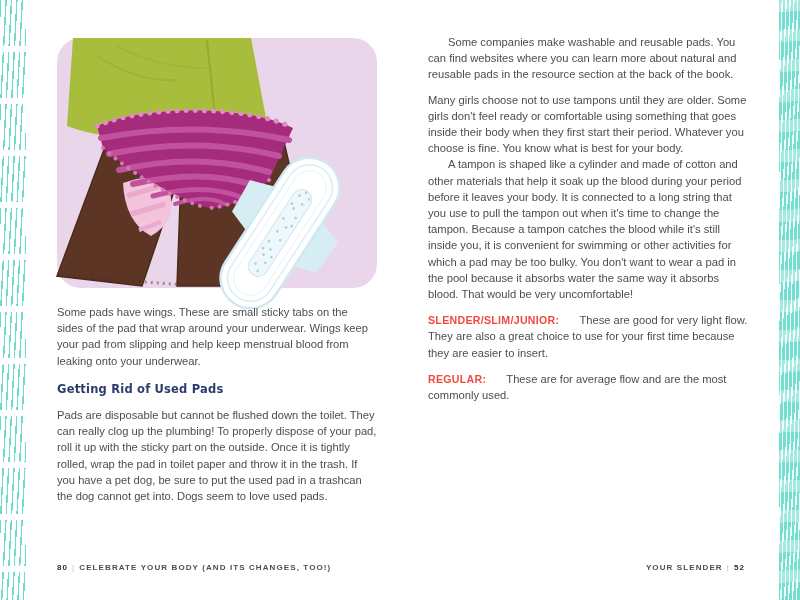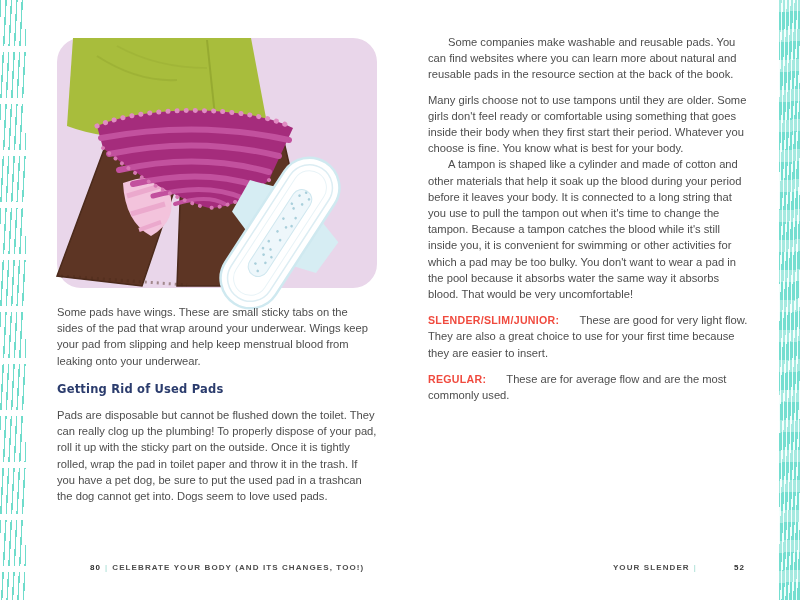--- a/index.html
+++ b/index.html
@@ -41,21 +41,21 @@
   .left-text .section-heading{margin:12px 0 10px 0 !important;}
   
   .illus{position:absolute;left:55px;top:36px;width:345px;height:300px;}
   
   .footer{
     position:absolute;top:563px;font-size:8px;font-weight:700;letter-spacing:1.1px;
     color:#4e4e4e;white-space:nowrap;
   }
   .footer.fleft{left:57px;}
   .footer.fright{right:55px;}
-  .footer .pnum{color:#2e2e2e;margin-left:33px;}
+  .footer .pnum{color:#2e2e2e;}
   .footer .sep{color:#8fd5c9;padding:0 4px;font-weight:400;}
 </style>
 </head>
 <body>
 
 <div class="page">
 
   <div class="border-strip left"></div>
   <div class="border-strip right"></div>
 

